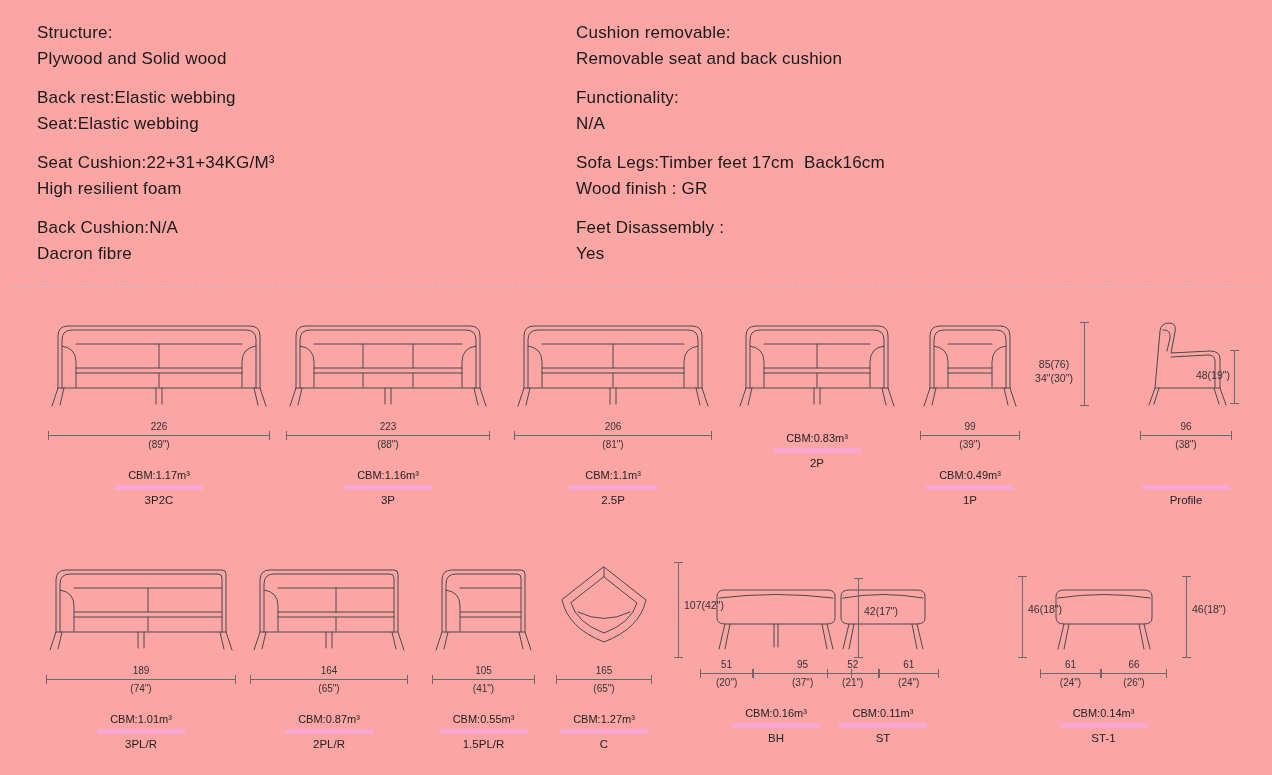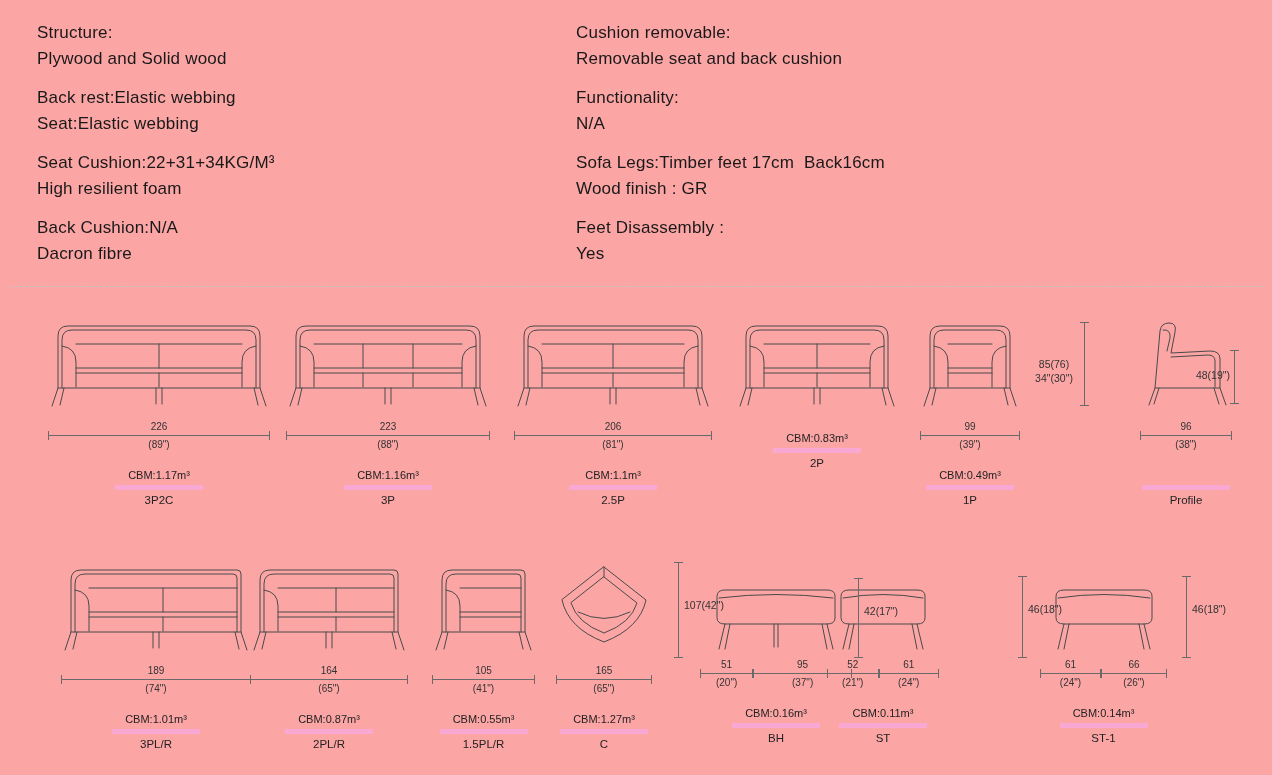--- a/index.html
+++ b/index.html
@@ -236,21 +236,21 @@
   </div>
 
   <div class="vline" style="left:1084px;top:322px;height:84px;"></div>
   <div class="vtext" style="left:1028px;top:357px;width:52px;text-align:center;">
     <div>85(76)</div>
     <div>34"(30")</div>
   </div>
   <div class="vline" style="left:1234px;top:350px;height:54px;"></div>
   <div class="vtext" style="left:1186px;top:368px;width:44px;text-align:right;">48(19")</div>
 
-  <div class="cell" style="left:61px;top:562px;width:190px;">
+  <div class="cell" style="left:46px;top:562px;width:190px;">
     <svg class="fig" viewBox="0 0 190 96" width="190" height="96">
         <path d="M4 88 L10 70 L10 18 Q10 8 20 8 L176 8 Q180 8 180 12 L180 70 L186 88"></path>
         <path d="M14 70 L14 22 Q14 12 24 12 L172 12 Q176 12 176 16 L176 70"></path>
         <path d="M10 70 L180 70"></path>
         <path d="M16 70 L12 87"></path>
         <path d="M174 70 L178 87"></path>
         <path d="M92 70 L92 86"></path>
         <path d="M98 70 L98 86"></path>
         <path d="M14 28 Q28 30 28 44 L28 69"></path>
         <path d="M28 26 L176 26"></path>

